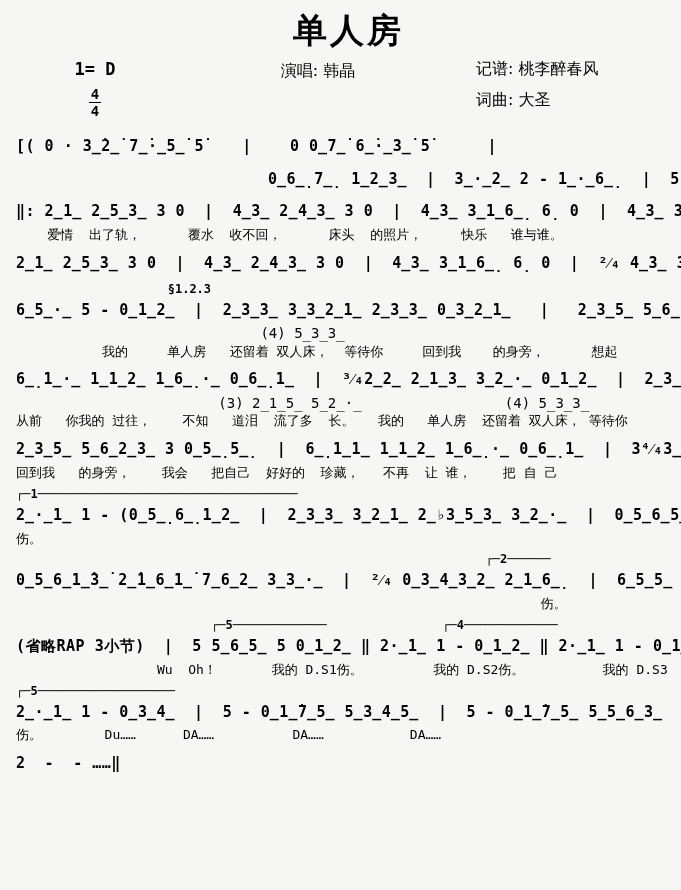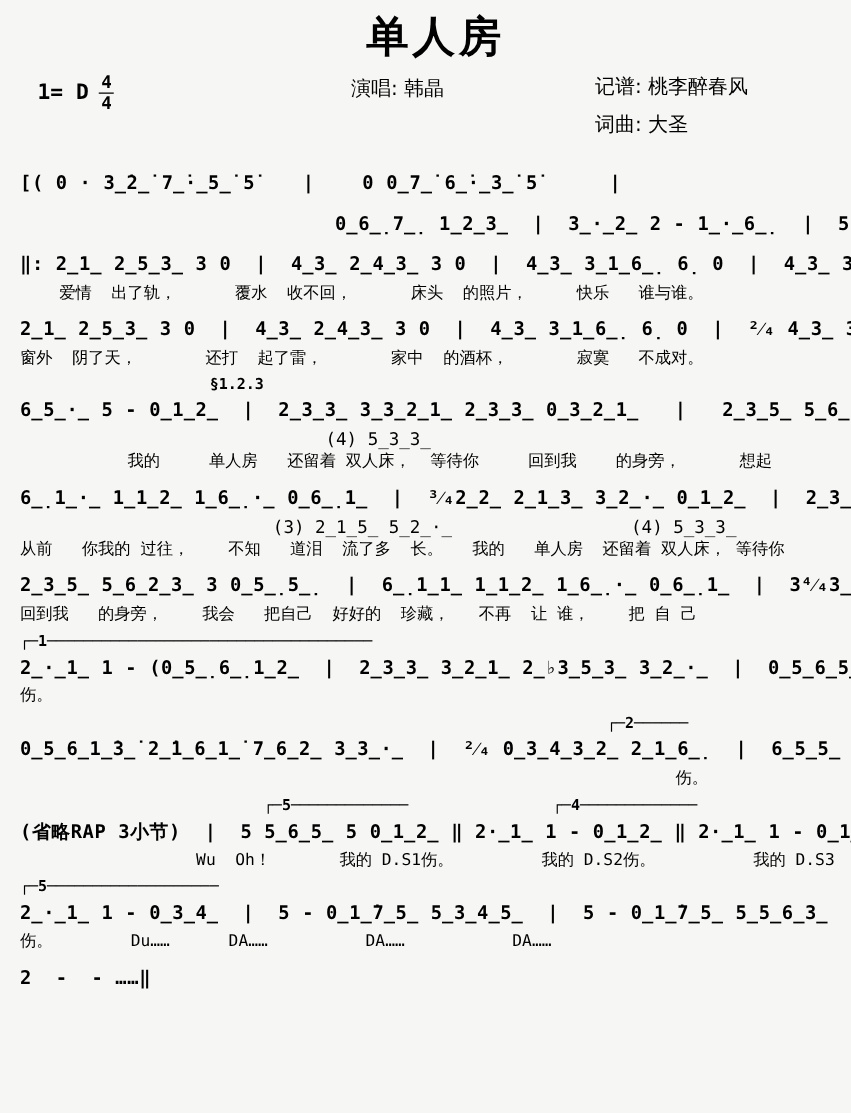--- a/index.html
+++ b/index.html
@@ -8,21 +8,21 @@
     background:#f6f6f4;color:#000;
     font-family:"DejaVu Sans",sans-serif;
   }
   .sheet{padding:10px 0 0 16px;position:relative;height:880px;box-sizing:border-box;}
   .title{
     text-align:center;font-size:34px;font-weight:bold;letter-spacing:3px;
     font-family:"DejaVu Sans",sans-serif;line-height:1.2;
   }
   .meta{display:flex;margin-top:8px;font-size:16px;align-items:flex-start;}
   .key-sig{width:130px;display:flex;align-items:center;gap:8px;font-weight:bold;font-size:17px;
-    font-family:"DejaVu Sans Mono",monospace;padding-left:14px;}
+    font-family:"DejaVu Sans Mono",monospace;padding-left:14px;flex-direction:column;}
   .frac{display:inline-flex;flex-direction:column;align-items:center;line-height:1;font-size:14px;font-weight:bold;}
   .frac .num{border-bottom:1.6px solid #000;padding:0 2px 1px 2px;}
   .frac .den{padding-top:1px;}
   .singer{flex:1;text-align:center;padding-top:2px;}
   .credits{width:205px;}
   .credits div{margin-bottom:10px;}
   .score{margin-top:12px;}
   .line{margin-bottom:5px;}
   .line-above{
     font-family:"DejaVu Sans Mono",monospace;font-size:12px;font-weight:bold;
@@ -74,21 +74,20 @@
       </div>
       <div class="line indent">
         <div class="line-notation">0̲6̲̣7̲̣ 1̲2̲3̲  |  3̲·̲2̲ 2 - 1̲·̲6̲̣  |  5̣ - - - )|</div>
       </div>
       <div class="line">
         <div class="line-notation">‖: 2̲1̲ 2̲5̲3̲ 3 0  |  4̲3̲ 2̲4̲3̲ 3 0  |  4̲3̲ 3̲1̲6̲̣ 6̣ 0  |  4̲3̲ 3̲2̲1̲2̲ 2 0   |</div>
         <div class="line-lyrics">    爱情  出了轨，      覆水  收不回，      床头  的照片，     快乐   谁与谁。</div>
       </div>
       <div class="line">
         <div class="line-notation">2̲1̲ 2̲5̲3̲ 3 0  |  4̲3̲ 2̲4̲3̲ 3 0  |  4̲3̲ 3̲1̲6̲̣ 6̣ 0  |  ²⁄₄ 4̲3̲ 3̲2̲5̲6̲  |</div>
-        <div class="line-lyrics">窗外  阴了天，       还打  起了雷，       家中  的酒杯，       寂寞   不成对。</div>
       </div>
       <div class="line">
         <div class="line-above">                     §1.2.3</div>
         <div class="line-notation">6̲5̲·̲ 5 - 0̲1̲2̲  |  2̲3̲3̲ 3̲3̲2̲1̲ 2̲3̲3̲ 0̲3̲2̲1̲   |   2̲3̲5̲ 5̲6̲2̲3̲ 3 0̲5̲̣5̲̣  |</div>
         <div class="line-sub">                             (4) 5̲3̲3̲</div>
         <div class="line-lyrics">           我的     单人房   还留着 双人床，  等待你     回到我    的身旁，      想起</div>
       </div>
       <div class="line">
         <div class="line-notation">6̲̣1̲·̲ 1̲1̲2̲ 1̲6̲̣·̲ 0̲6̲̣1̲  |  ³⁄₄2̲2̲ 2̲1̲3̲ 3̲2̲·̲ 0̲1̲2̲  |  2̲3̲3̲ 3̲3̲2̲1̲ 2̲3̲3̲ 0̲3̲2̲1̲  |</div>
         <div class="line-sub">                        (3) 2̲1̲5̲ 5̲2̲·̲                 (4) 5̲3̲3̲</div>

